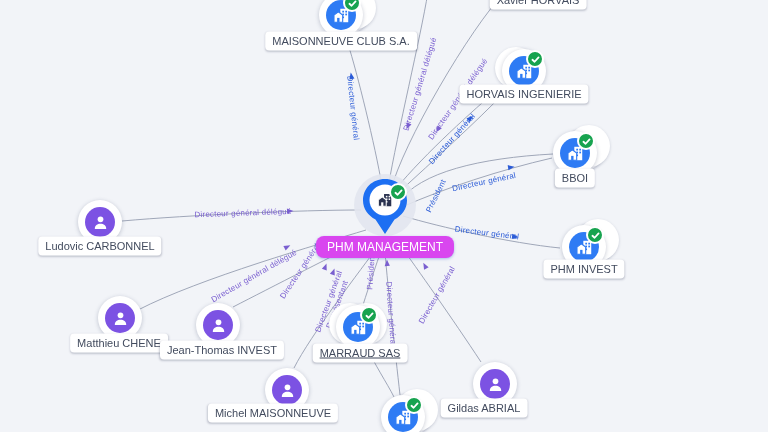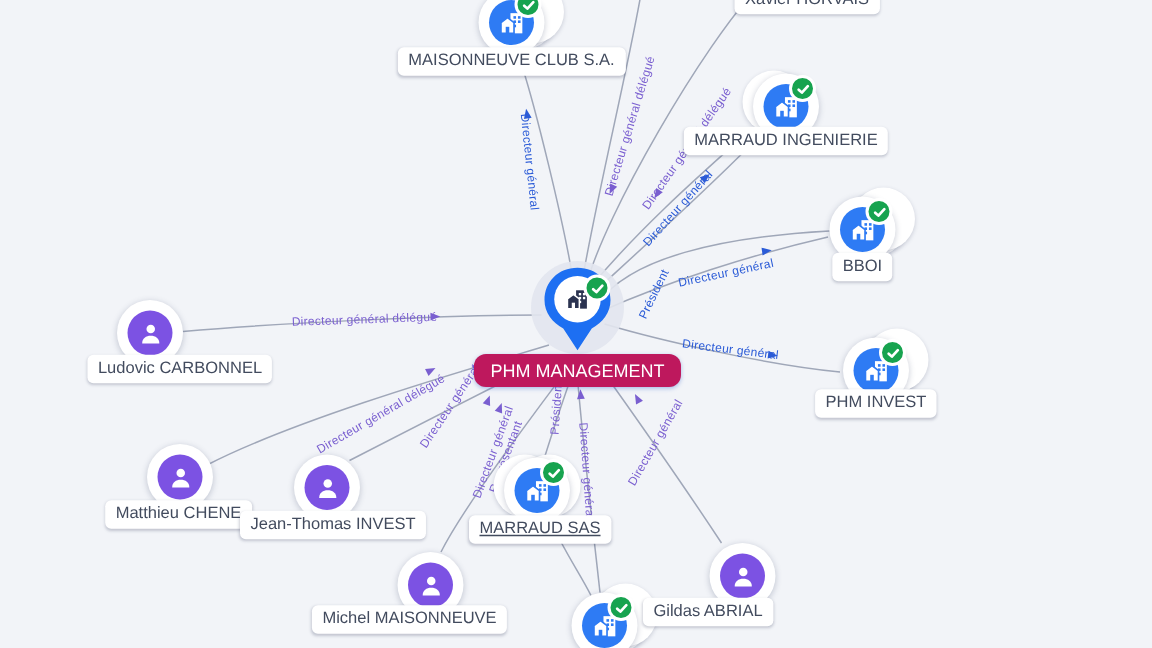--- a/index.html
+++ b/index.html
@@ -157,21 +157,21 @@
             <path d="M2.5 11.5 L8 7.3 L13.5 11.5 V20.5 H2.5 Z" fill="#fff" stroke="#2e7bf4" stroke-width="1.4"></path>
             <rect x="6.5" y="15" width="3" height="5.5" fill="#2e7bf4"></rect>
           </svg>
         </div>
         <div class="badge" style="background: rgb(23, 163, 79); left: 11px; top: -12px;">
           <svg width="9" height="9" viewBox="0 0 10 10">
             <polyline points="1.6,5.3 4,7.5 8.4,2.7" fill="none" stroke="#fff" stroke-width="2" stroke-linecap="round" stroke-linejoin="round"></polyline>
           </svg>
         </div>
       </div>
-      <div class="node-label" style="left: 524px; top: 94px;">MARRAUD INGENIERIE</div>
+      <div class="node-label" style="left: 524px; top: 94px;">HORVAIS INGENIERIE</div>
       <div class="node" style="left: 575px; top: 153px;">
         <div class="stack-c" style="left: 8px; top: -3px;"></div>
         <div class="stack-c" style="left: 14px; top: -7px;"></div>
         <div class="ring"></div>
         <div class="disc" style="background: rgb(46, 123, 244);">
           <svg width="19" height="19" viewBox="0 0 24 24">
             <rect x="10.5" y="3.5" width="10" height="17" fill="#fff"></rect>
             <g fill="#2e7bf4">
               <rect x="13" y="6" width="2.2" height="2.2"></rect>
               <rect x="16.8" y="6" width="2.2" height="2.2"></rect>
@@ -232,31 +232,31 @@
               <path d="M2.5 11.5 L8 7.3 L13.5 11.5 V20.5 H2.5 Z" fill="#2b3350" stroke="#fff" stroke-width="1.4"></path>
               <rect x="6.5" y="15" width="3" height="5.5" fill="#fff"></rect>
             </g>
           </svg></div>
         <div class="badge" style="background: rgb(23, 163, 79); left: 13px; top: -15px;">
           <svg width="9" height="9" viewBox="0 0 10 10">
             <polyline points="1.6,5.3 4,7.5 8.4,2.7" fill="none" stroke="#fff" stroke-width="2" stroke-linecap="round" stroke-linejoin="round"></polyline>
           </svg>
         </div>
       </div>
-      <div class="center-label" style="background: #be185d; left: 385px; top: 247px;">PHM MANAGEMENT</div>
+      <div class="center-label" style="background: #d946ef; left: 385px; top: 247px;">PHM MANAGEMENT</div>
       <div class="node" style="left: 100px; top: 222px;">
         <div class="ring"></div>
         <div class="disc" style="background: rgb(124, 82, 227);">
           <svg width="19" height="19" viewBox="0 0 24 24">
             <circle cx="12" cy="8" r="3.6" fill="#fff"></circle>
             <path d="M4.8 19.8 c0-3.9 3.2-6.1 7.2-6.1 s7.2 2.2 7.2 6.1 v0.4 H4.8 Z" fill="#fff"></path>
           </svg>
         </div>
       </div>
-      <div class="node-label" style="left: 100px; top: 246px; margin-left: 20px;">Ludovic CARBONNEL</div>
+      <div class="node-label" style="left: 100px; top: 246px;">Ludovic CARBONNEL</div>
       <div class="node" style="left: 120px; top: 318px;">
         <div class="ring"></div>
         <div class="disc" style="background: rgb(124, 82, 227);">
           <svg width="19" height="19" viewBox="0 0 24 24">
             <circle cx="12" cy="8" r="3.6" fill="#fff"></circle>
             <path d="M4.8 19.8 c0-3.9 3.2-6.1 7.2-6.1 s7.2 2.2 7.2 6.1 v0.4 H4.8 Z" fill="#fff"></path>
           </svg>
         </div>
       </div>
       <div class="node-label" style="left: 119px; top: 343px;">Matthieu CHENE</div>
@@ -331,15 +331,15 @@
       </div>
       <div class="node" style="left: 495px; top: 384px;">
         <div class="ring"></div>
         <div class="disc" style="background: rgb(124, 82, 227);">
           <svg width="19" height="19" viewBox="0 0 24 24">
             <circle cx="12" cy="8" r="3.6" fill="#fff"></circle>
             <path d="M4.8 19.8 c0-3.9 3.2-6.1 7.2-6.1 s7.2 2.2 7.2 6.1 v0.4 H4.8 Z" fill="#fff"></path>
           </svg>
         </div>
       </div>
-      <div class="node-label" style="left: 472px; top: 408px;">Gildas ABRIAL</div>
+      <div class="node-label" style="left: 484px; top: 408px;">Gildas ABRIAL</div>
     </div>
 </div>
 
 </body></html>

